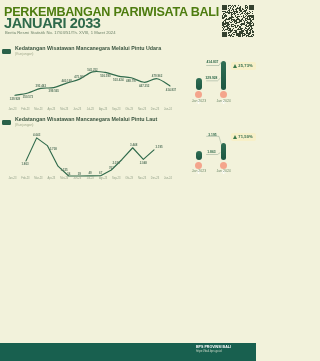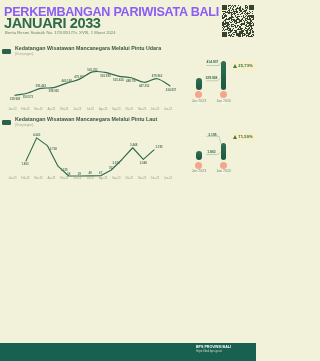--- a/index.html
+++ b/index.html
@@ -3,21 +3,21 @@
 <meta charset="utf-8">
 <title>Perkembangan Pariwisata Bali Januari 2024</title>
 <style>
   html,body{margin:0;padding:0;}
   body{width:256px;height:361px;overflow:hidden;background:#f2f2db;
        font-family:"Liberation Sans",sans-serif;}
   #page{position:relative;width:256px;height:361px;overflow:hidden;background:#f2f2db;}
   .abs{position:absolute;}
 
   
-  #hdr-title1{left:4px;top:6px;font-size:12.6px;font-weight:bold;color:#8b5cf6;letter-spacing:-0.25px;line-height:12px;}
+  #hdr-title1{left:4px;top:6px;font-size:12.6px;font-weight:bold;color:#4d7c0f;letter-spacing:-0.25px;line-height:12px;}
   #hdr-title2{left:4px;top:17px;font-size:14.6px;font-weight:bold;color:#2f6a4b;letter-spacing:-0.4px;line-height:12px;}
   #hdr-sub{left:5px;top:30px;font-size:4.2px;color:#6d8268;letter-spacing:0.02px;}
   #qr{left:222px;top:5px;width:32px;height:32px;}
 
   
   .sec{position:absolute;}
   .sec-mark{position:absolute;left:0;top:4px;width:9px;height:5px;border-radius:1.2px;background:#2a6149;}
   .sec-title{position:absolute;left:13px;top:0px;white-space:nowrap;font-size:5.3px;font-weight:bold;color:#3b5540;letter-spacing:0.02px;}
   .sec-sub{position:absolute;left:13px;top:7px;white-space:nowrap;font-size:3.4px;color:#a2aa8c;}
   .dl{position:absolute;font-size:2.9px;color:#5d7a64;font-weight:bold;white-space:nowrap;}

